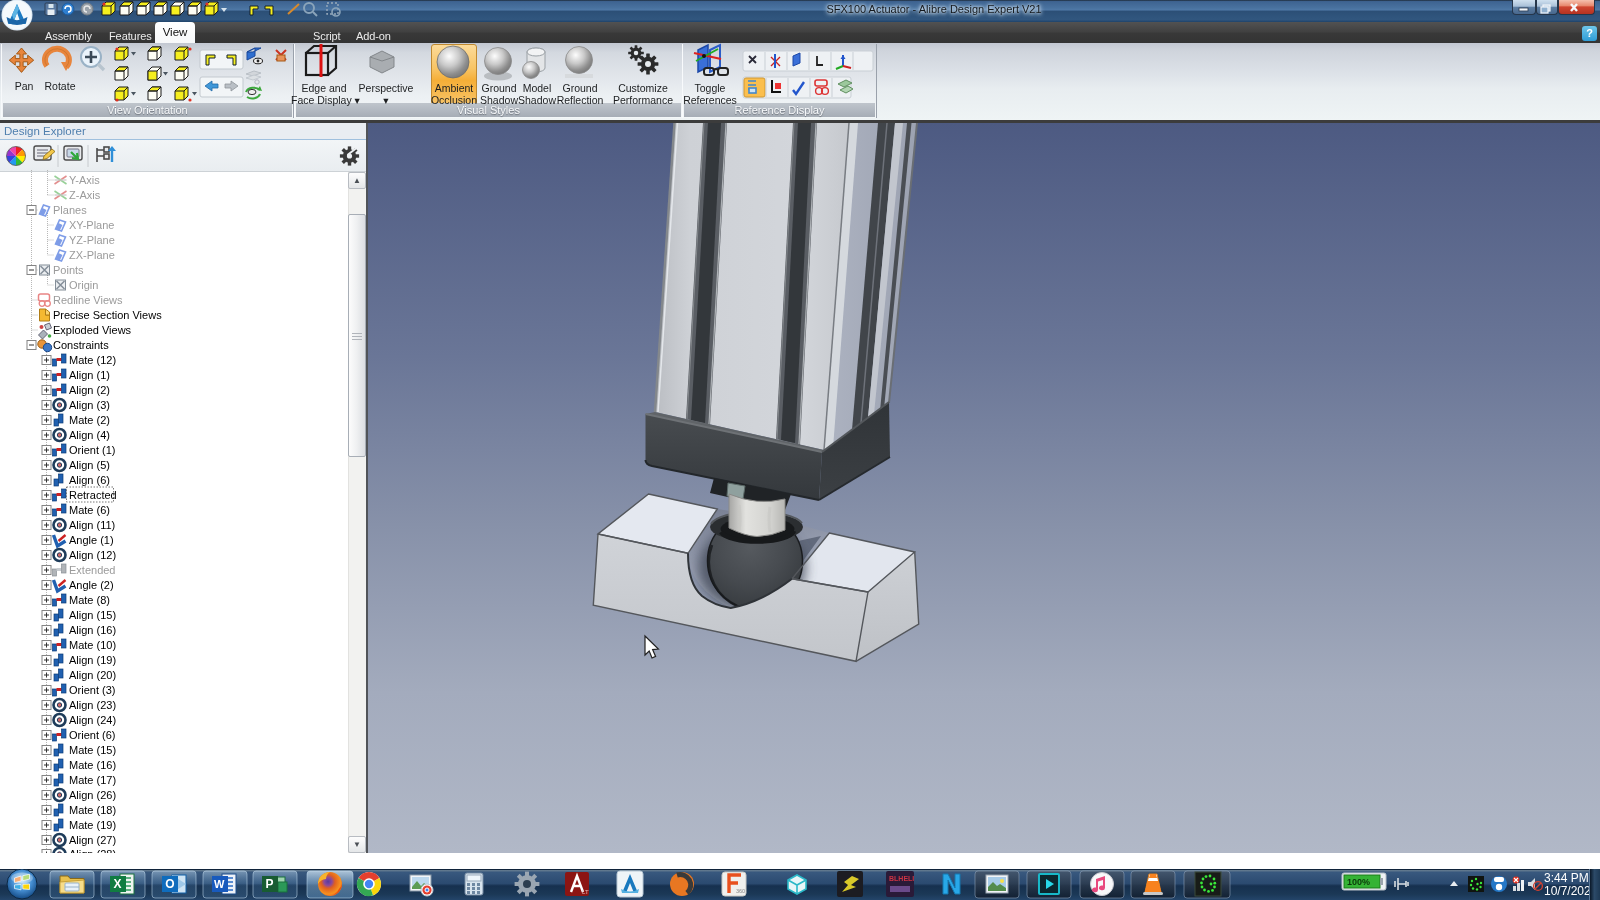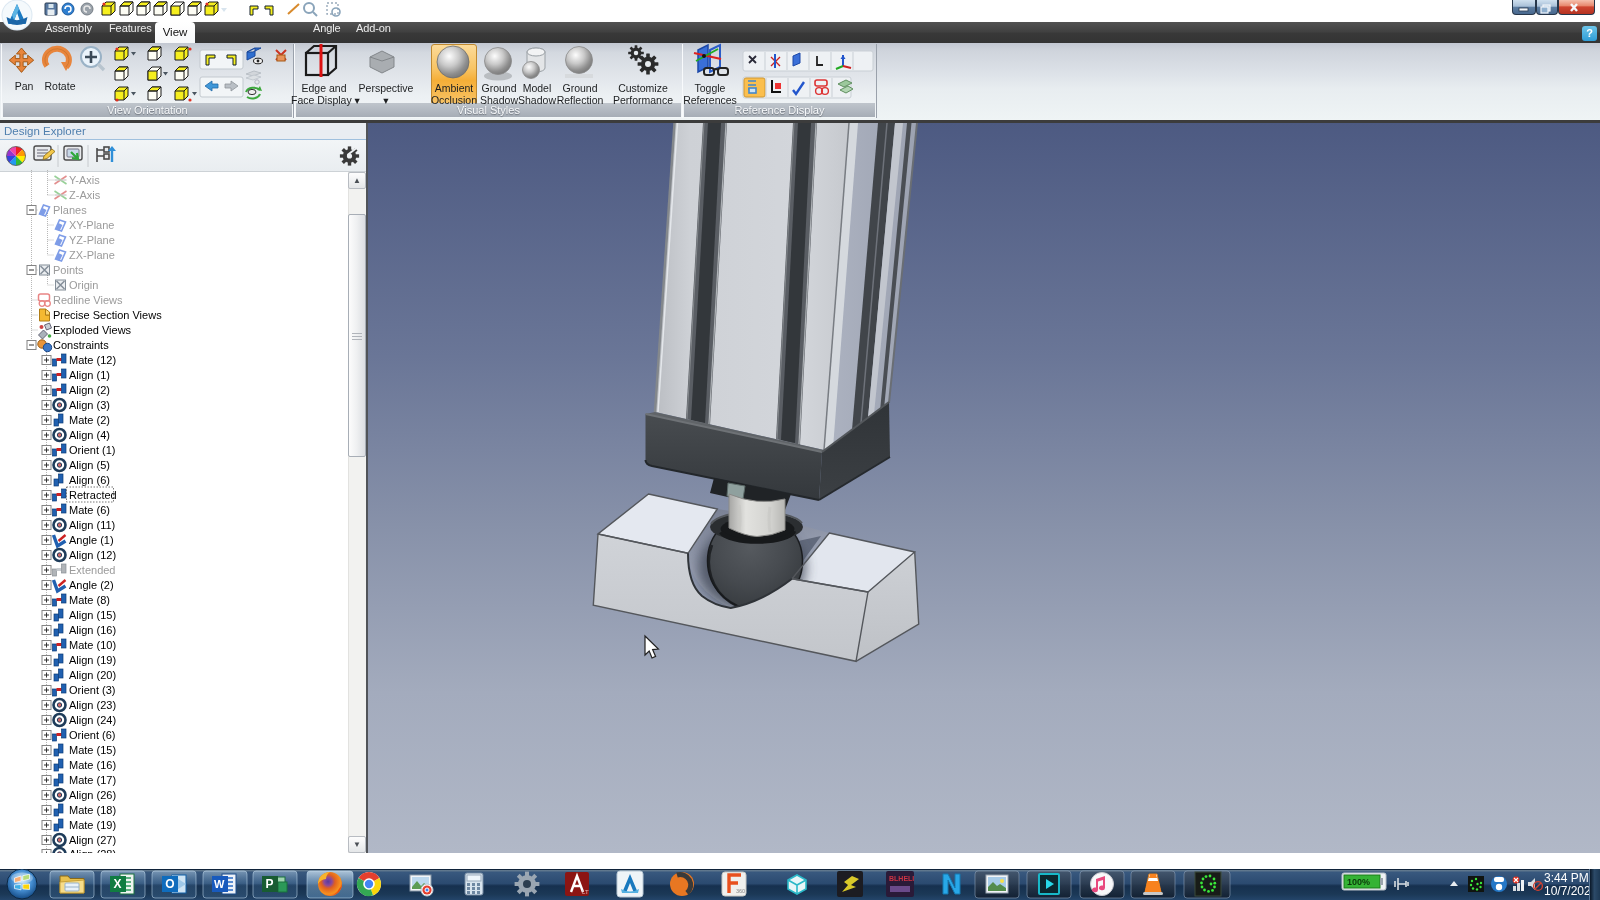--- a/index.html
+++ b/index.html
@@ -13,21 +13,21 @@
     font-size:11px;color:#14181c;text-shadow:0 0 3px #d4e4f2,0 0 5px #cfe2f2,0 1px 4px #cfe2f2;white-space:nowrap;}
   
   .capbtn{position:absolute;top:0;height:15px;border:1px solid #26364a;border-top:none;
     border-radius:0 0 4px 4px;box-sizing:border-box;}
   #btnmin{left:1512px;width:24px;background:linear-gradient(180deg,#cfe0ef,#a9c0d8 45%,#5f7fa3 50%,#48688e);}
   #btnmax{left:1536px;width:22px;background:linear-gradient(180deg,#cfe0ef,#a9c0d8 45%,#5f7fa3 50%,#48688e);}
   #btncls{left:1558px;width:37px;background:linear-gradient(180deg,#f5c0ae,#e88a70 40%,#cf4530 50%,#b53322);}
   
   #menubar{left:0;top:22px;width:1600px;height:21px;
     background:linear-gradient(180deg,#525252,#414141 45%,#383838 55%,#333333);}
-  .mtab{position:absolute;top:0;font-size:11px;color:#ececec;letter-spacing:-0.1px;}
+  .mtab{position:absolute;top:8px;font-size:11px;color:#ececec;letter-spacing:-0.1px;}
   #viewtab{position:absolute;left:155px;top:22px;width:40px;height:31px;background:linear-gradient(180deg,#ffffff,#f2f4f6);
     border-radius:4px 4px 0 0;color:#101010;text-align:center;font-size:11.5px;padding-top:0px;line-height:21px;}
   #helpq{position:absolute;left:1582px;top:26px;width:15px;height:15px;border-radius:3px;
     background:linear-gradient(180deg,#6ec6ea,#2e9cd6);color:#fff;font-size:11px;font-weight:bold;
     text-align:center;line-height:15px;}
   
   #ribbon{left:0;top:43px;width:1600px;height:77px;
     background:linear-gradient(180deg,#c2c7d1 0%,#cfd4dc 10%,#dde2e8 40%,#e8edf0 60%,#eff4f5 100%);}
   .rgroup{position:absolute;top:1px;height:74px;border-right:1px solid #9aa1ab;border-left:1px solid #f8fafc;
     background:linear-gradient(180deg,#c4c9d2 0%,#d4d9e0 12%,#e2e6eb 45%,#ecf0f3 70%,#f3f7f8 100%);}
@@ -55,29 +55,32 @@
   #taskbar{left:0;top:869px;width:1600px;height:31px;border-top:1px solid #10233a;box-sizing:border-box;
     background:linear-gradient(180deg,#6a8092 0%,#38587e 8%,#2b4a70 45%,#16304f 53%,#1b3856 80%,#24456a 100%);}
   #clock{position:absolute;left:1544px;top:872px;width:44px;color:#fff;font-size:12px;
     text-align:center;line-height:13px;white-space:nowrap;}
   #showdesk{position:absolute;left:1589px;top:869px;width:11px;height:31px;
     background:linear-gradient(90deg,#0a1828,#2c4a68 40%,#1a3550);border-left:1px solid #5a7898;}
 </style>
 </head>
 <body>
 <div id="app">
+  <div class="abs" id="titlebar">
+    <div class="ttext">SFX100 Actuator - Alibre Design Expert V21</div>
+  </div>
   <div class="capbtn" id="btnmin"></div>
   <div class="capbtn" id="btnmax"></div>
   <div class="capbtn" id="btncls"></div>
   <div class="abs" id="menubar">
     <div class="mtab" style="left:45px;">Assembly</div>
     <div class="mtab" style="left:109px;">Features</div>
     <div class="mtab" style="left:207px;margin-top:34px;">Inspect</div>
     <div class="mtab" style="left:260px;margin-top:27px;">Render</div>
-    <div class="mtab" style="left:313px;">Angle</div>
+    <div class="mtab" style="left:313px;">Script</div>
     <div class="mtab" style="left:356px;">Add-on</div>
   </div>
   <div id="viewtab">View</div>
   <div id="helpq">?</div>
 
   <div class="abs" id="ribbon">
     <div class="rgroup" style="left:1px;width:291px;">
       <div class="rlabel">View Orientation</div>
       <div class="rtext" style="left:8px;top:36px;width:28px;">Pan</div>
       <div class="rtext" style="left:38px;top:36px;width:40px;">Rotate</div>

